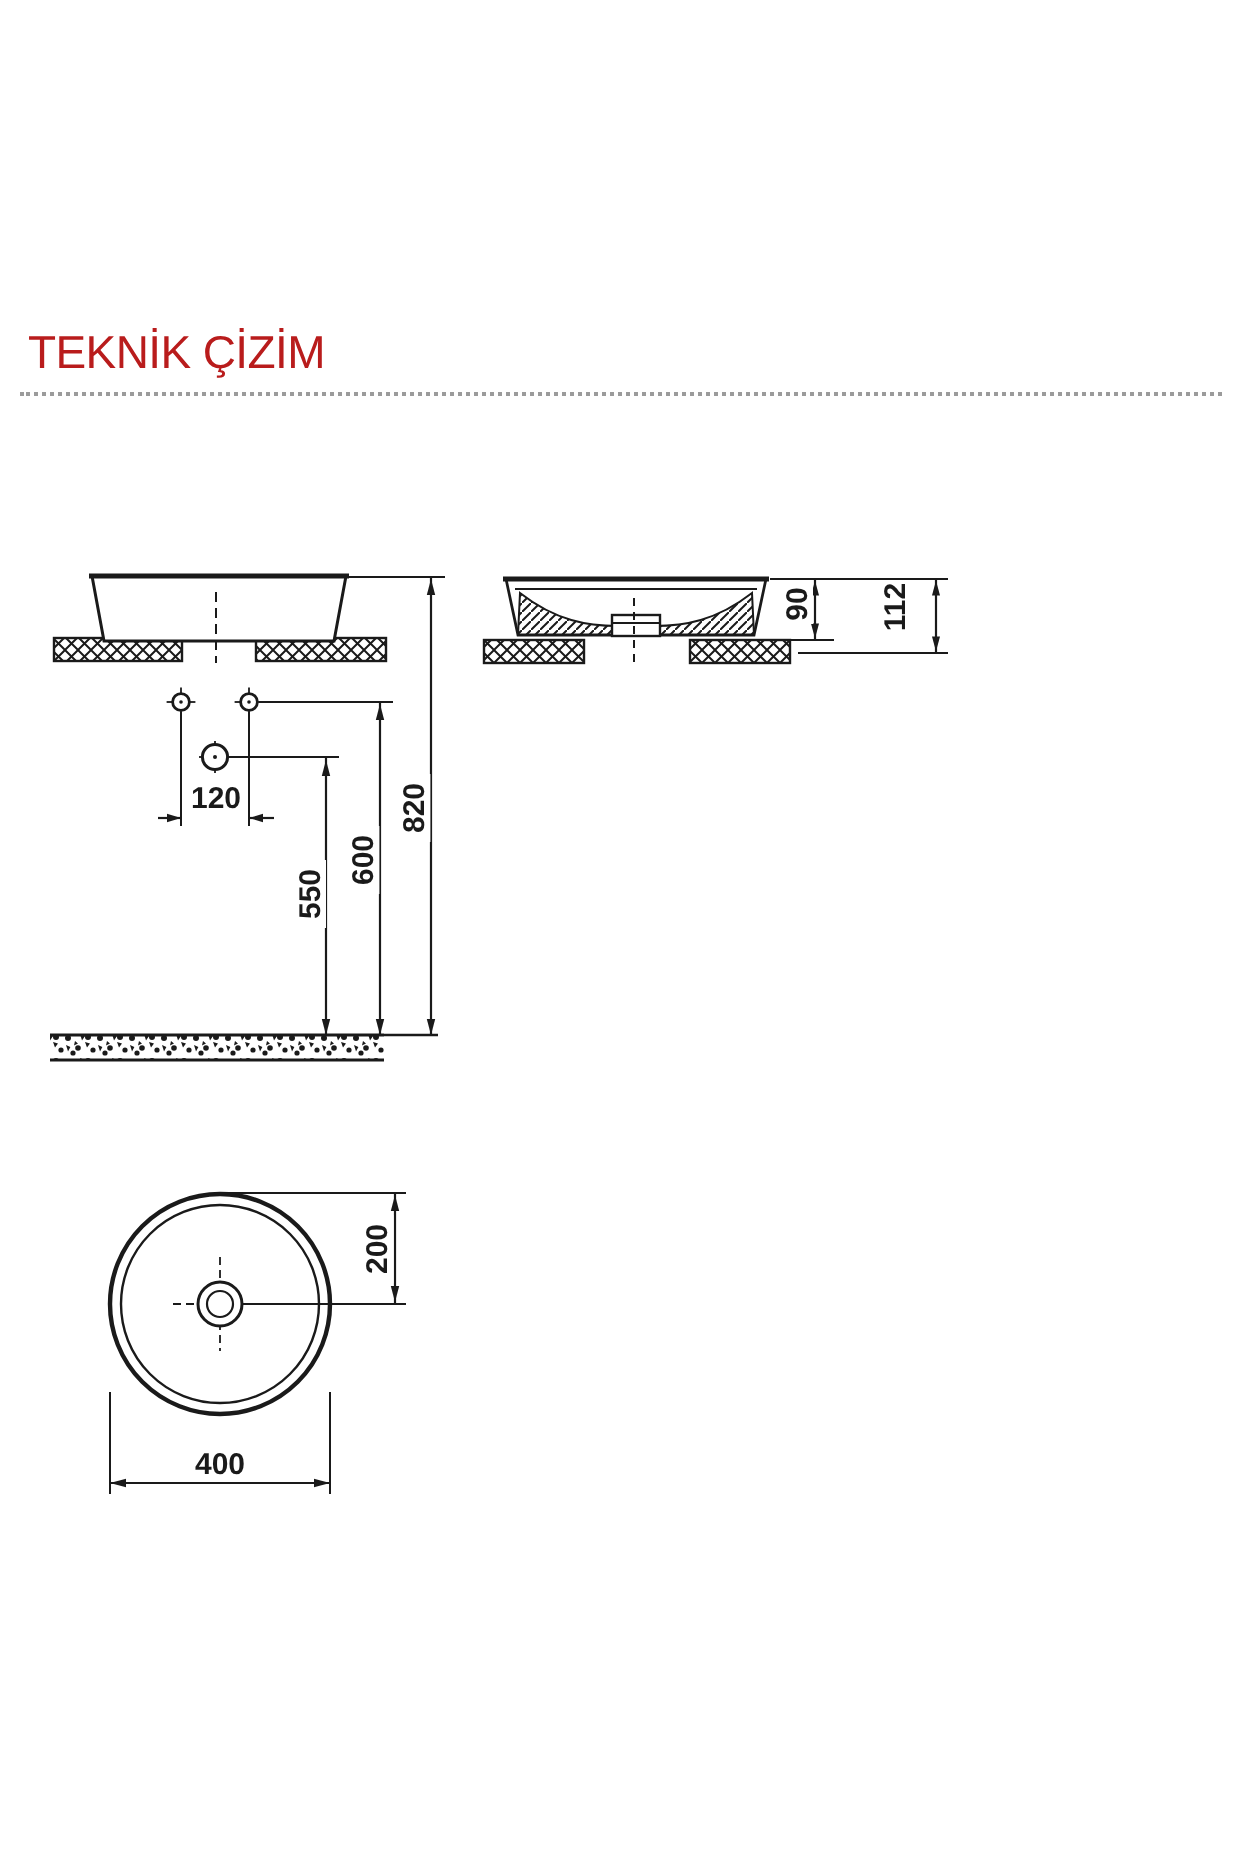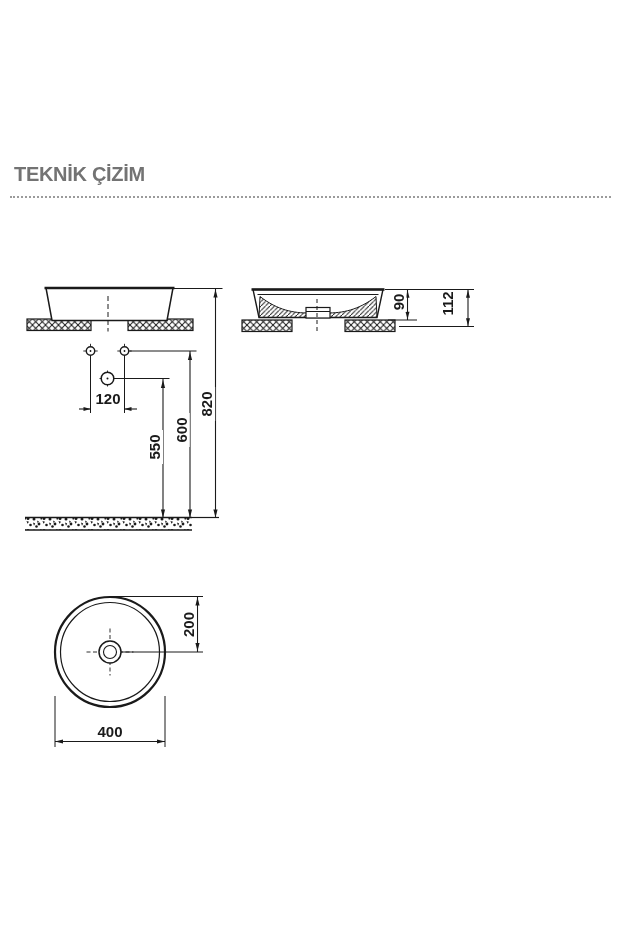--- a/index.html
+++ b/index.html
@@ -2,21 +2,21 @@
 <html><head>
 <meta charset="utf-8">
 <style>
   html,body { margin:0; padding:0; background:#ffffff; }
   .page {
     position:relative; width:621px; height:931px; background:#ffffff;
     font-family:"Liberation Sans", sans-serif; overflow:hidden;
   }
   .title {
     position:absolute; left:14px; top:163px; margin:0;
-    font-size:20px; font-weight:bold; color:#737373; letter-spacing:-0.3px;
+    font-size:23px; font-weight:normal; color:#b91c1c; letter-spacing:-0.3px;
   }
   .divider {
     position:absolute; left:10px; top:196px; width:601px; height:0;
     border-top:2px dotted #9b9b9b;
   }
   svg.drawing { position:absolute; left:0; top:0; }
   .ln   { stroke:#1a1a1a; fill:none; }
   .arw  { fill:#1a1a1a; stroke:none; }
   .dim  {
     font-family:"Liberation Sans", sans-serif;

